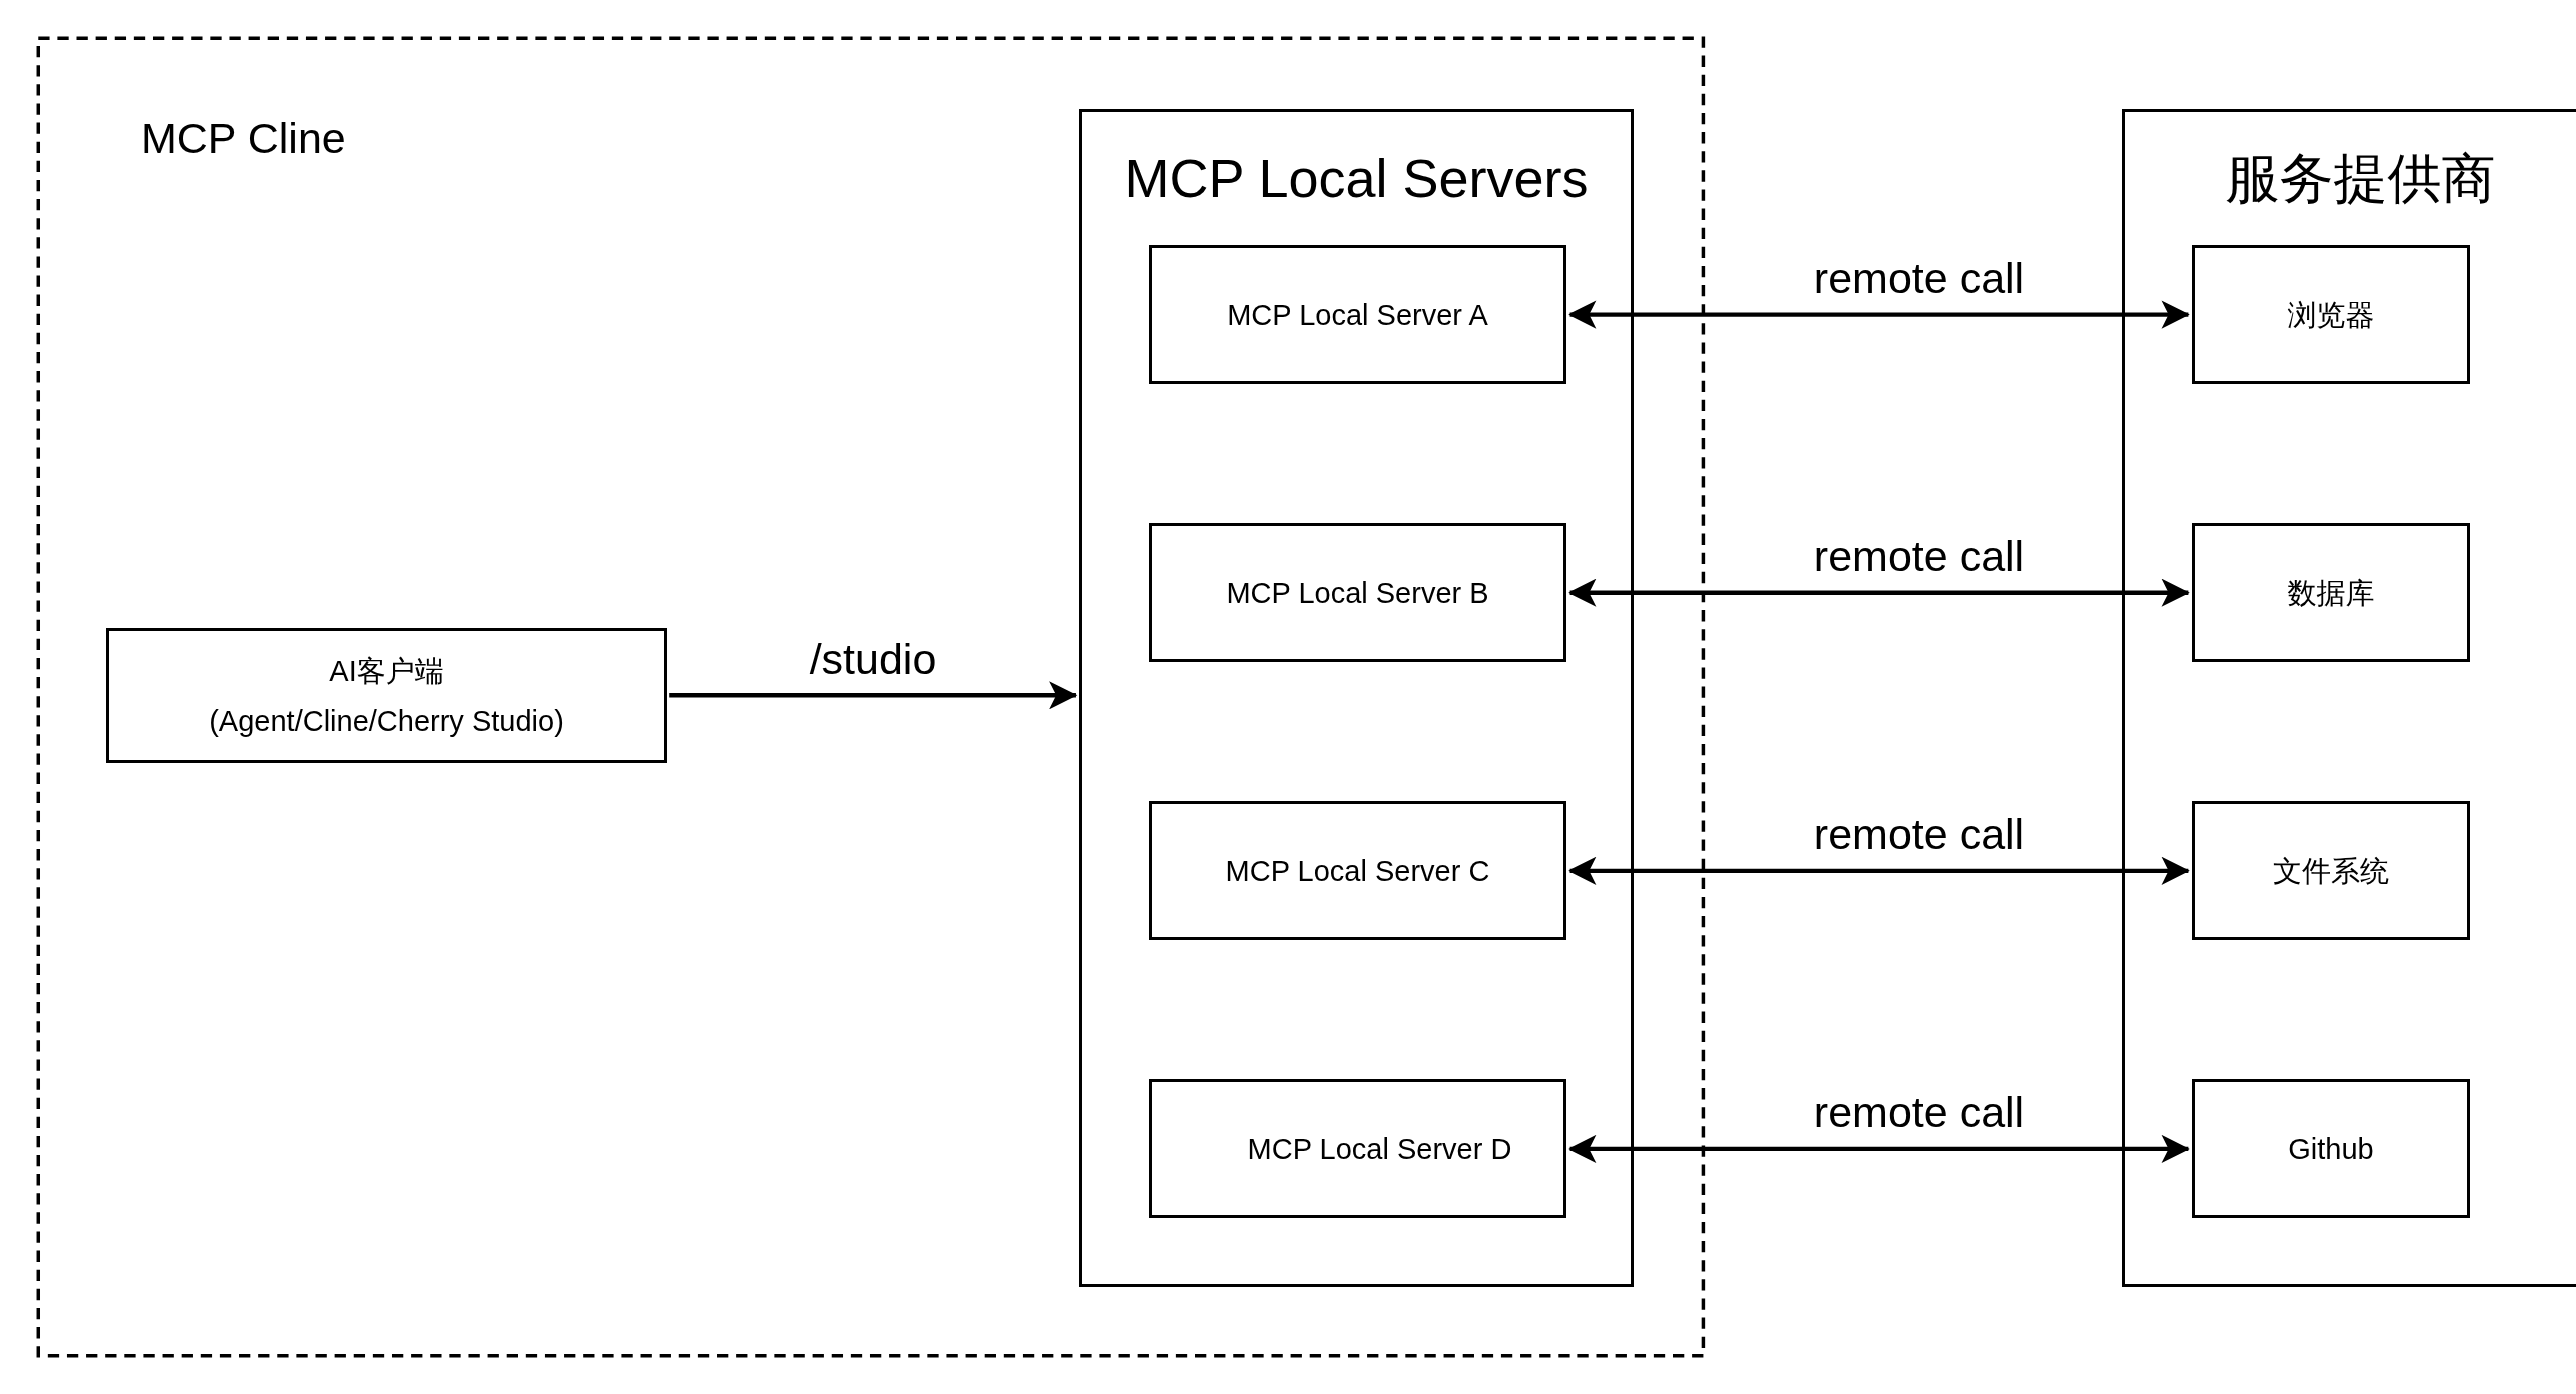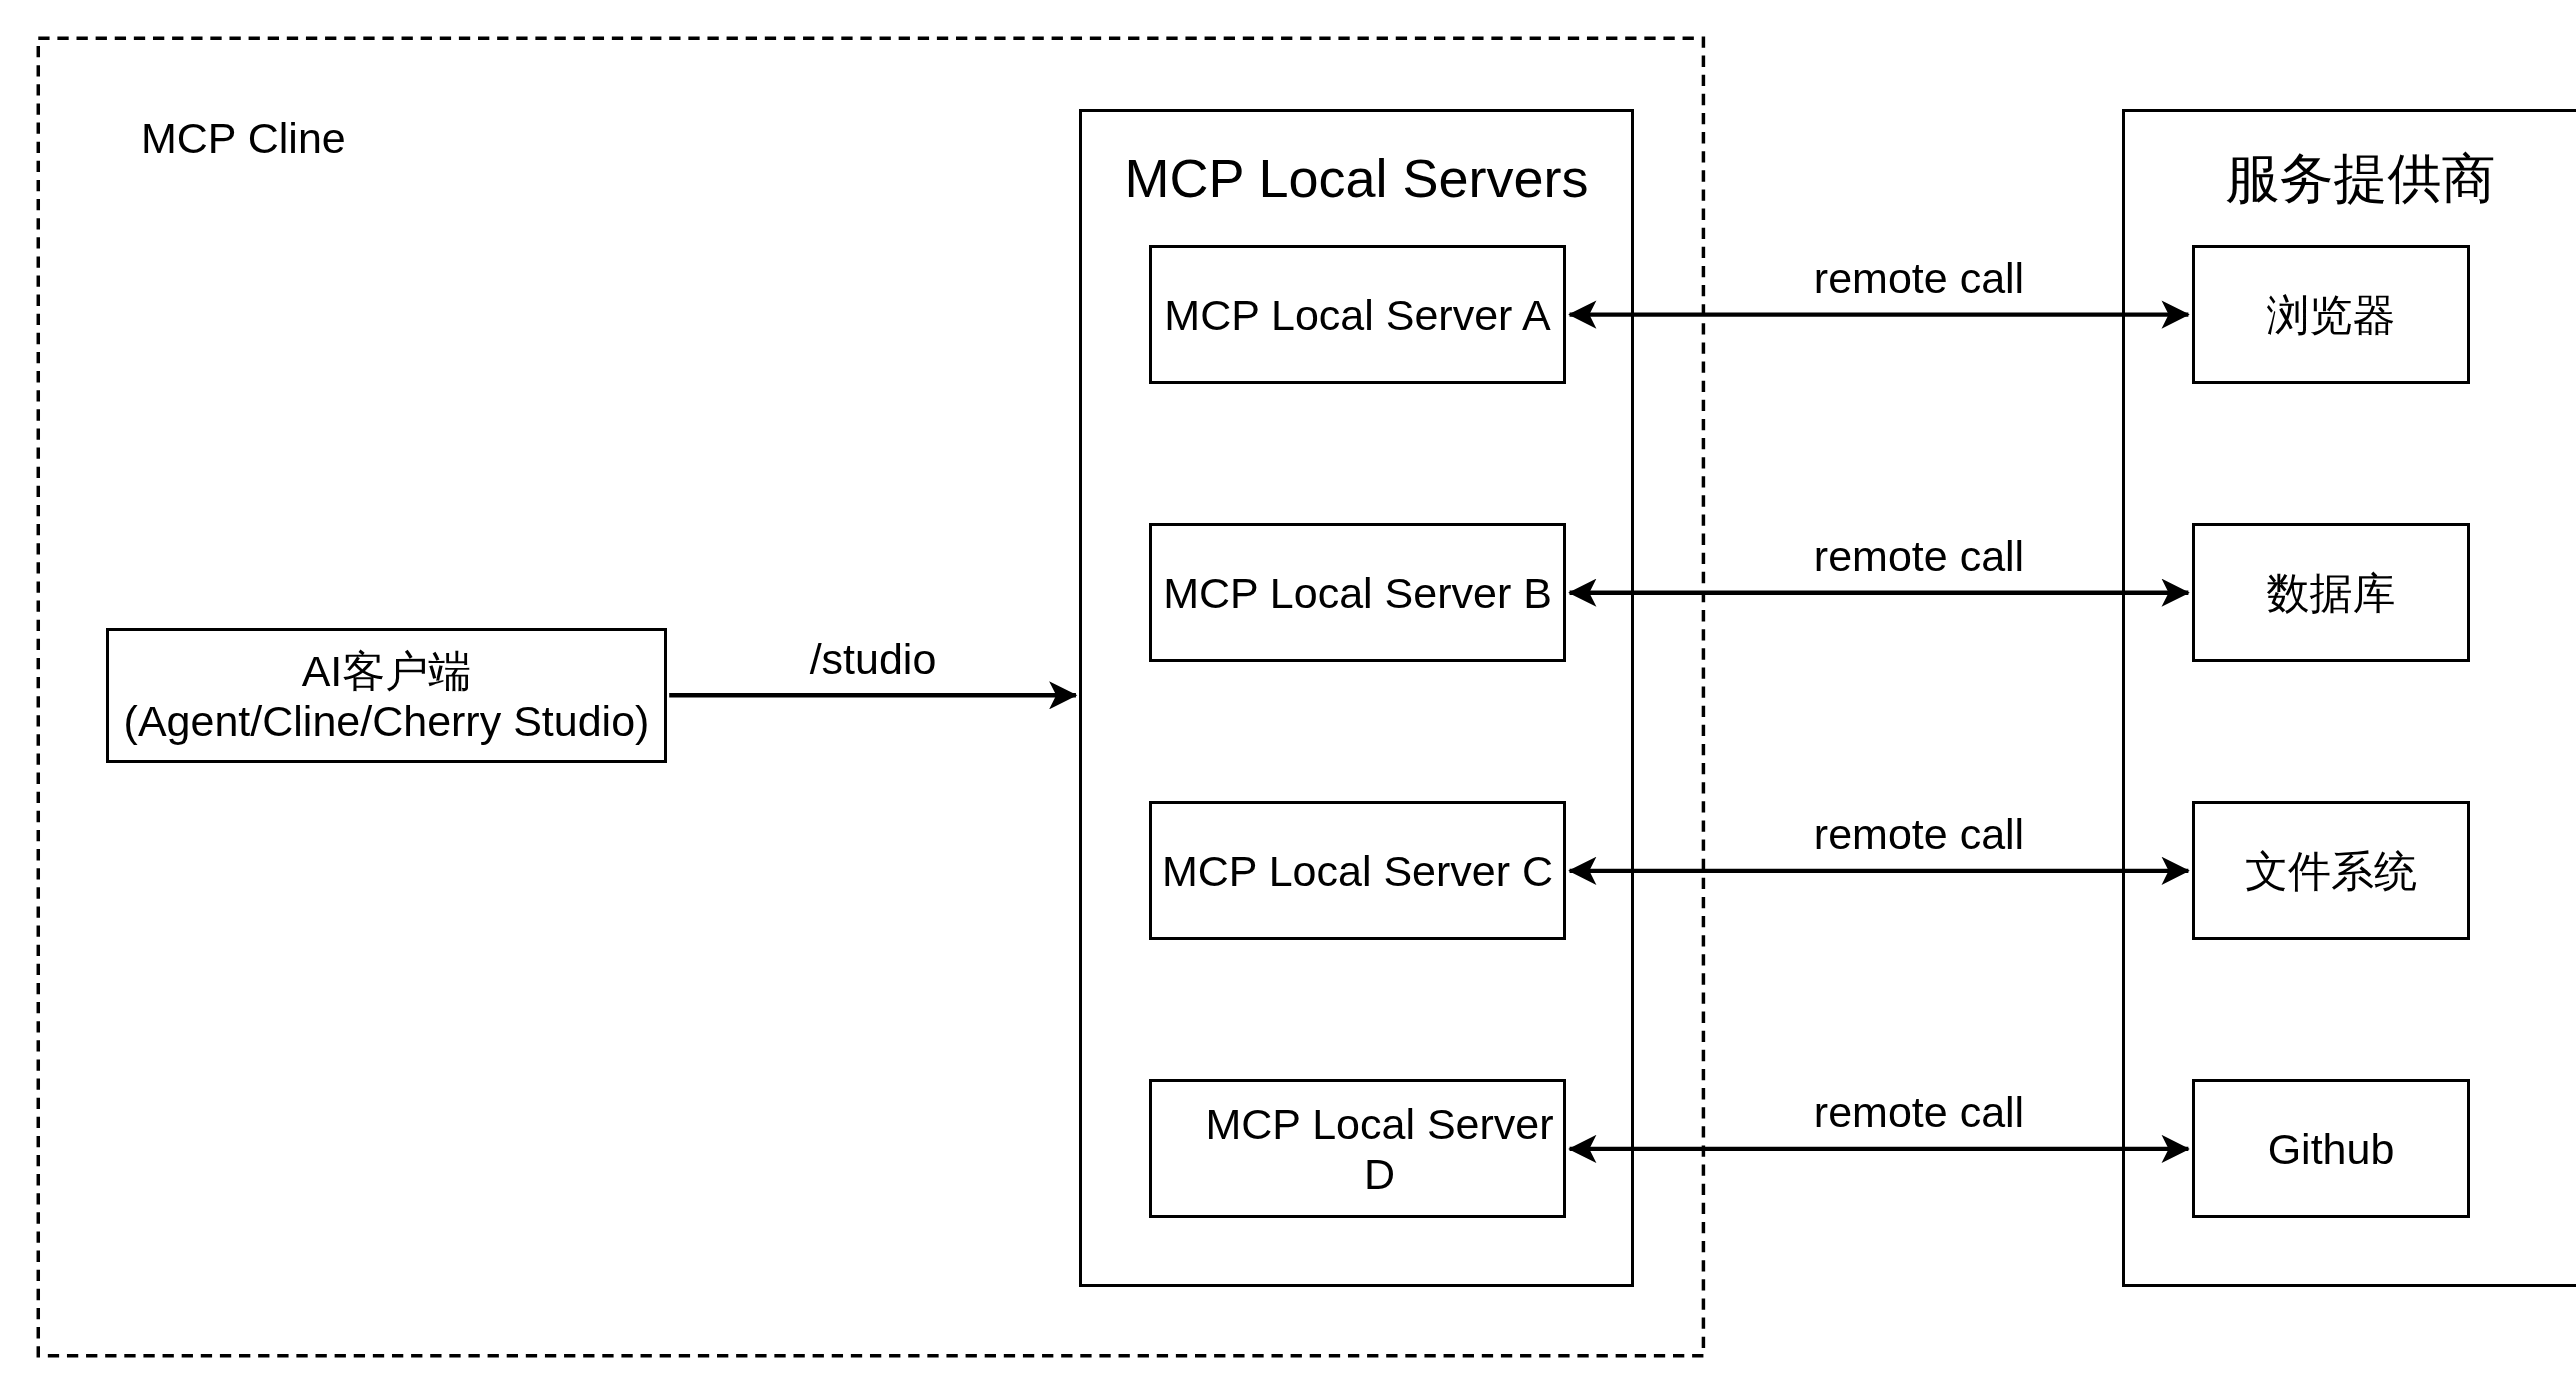--- a/index.html
+++ b/index.html
@@ -28,21 +28,21 @@
   .node {
     position: absolute;
     box-sizing: border-box;
     border: 3.5px solid #000000;
     background: #ffffff;
     display: flex;
     flex-direction: column;
     align-items: center;
     justify-content: center;
     text-align: center;
-    font-size: 43px;
+    font-size: 29px;
     line-height: 50px;
     z-index: 2;
   }
   .group {
     position: absolute;
     box-sizing: border-box;
     border: 3.5px solid #000000;
     background: #ffffff;
     z-index: 1;
   }

